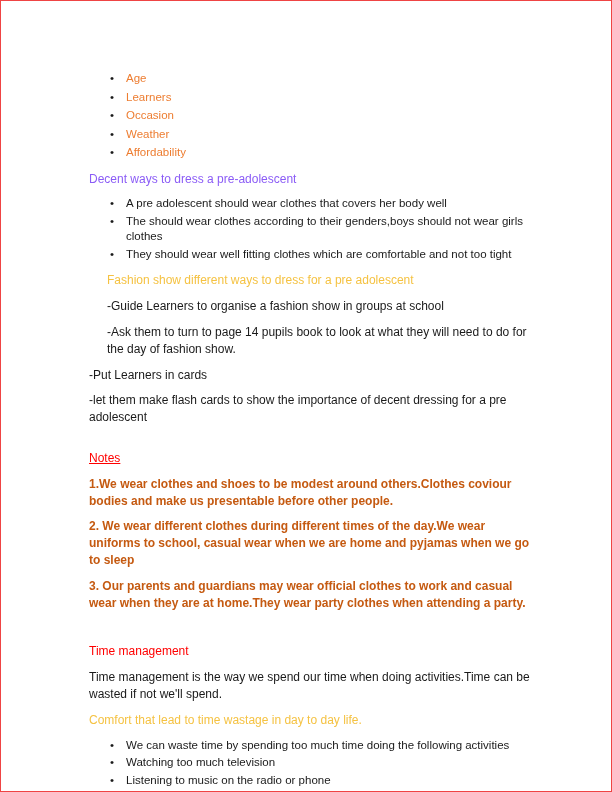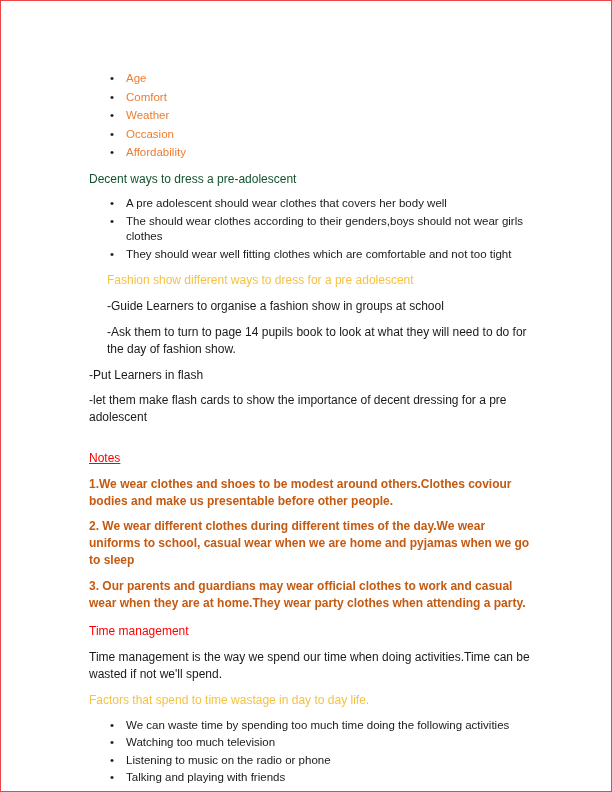--- a/index.html
+++ b/index.html
@@ -19,21 +19,21 @@
     overflow: hidden;
   }
   p, h2 {
     font-size: 12px;
     line-height: 1.4;
     font-weight: 400;
     color: #1a1a1a;
     margin: 0 0 9px 0;
   }
   h2 { font-size: 12px; }
-  .blue  { color: #14532d; }
+  .blue  { color: #8b5cf6; }
   .red   { color: #FF0000; }
   .gold  { color: #F5C242; }
   .brown { color: #C55A11; font-weight: bold; }
   .indent { margin-left: 18px; }
   .bullet-list {
     list-style: none;
     margin: 0 0 10px 21px;
   }
   .bullet-list li {
     position: relative;
@@ -46,68 +46,68 @@
   .bullet-list li::before {
     content: "\2022";
     position: absolute;
     left: 0;
     top: 0;
     color: #1a1a1a;
     font-size: 11.5px;
   }
   .bullet-list.orange li { color: #ED7D31; margin-bottom: 3px; }
   .gap-before-notes { margin-top: 24px; text-decoration: underline; }
-  .gap-before-time { margin-top: 12px; }
+  .gap-before-time { margin-top: 32px; }
   .wrap-block { margin-bottom: 9px; }
 </style>
 </head>
 <body>
 
 <div class="page">
 
   <ul class="bullet-list orange">
     <li>Age</li>
-    <li>Comfort</li>
+    <li>Learners</li>
+    <li>Occasion</li>
     <li>Weather</li>
-    <li>Occasion</li>
     <li>Affordability</li>
   </ul>
 
   <h2 class="blue">Decent ways to dress a pre-adolescent</h2>
 
   <ul class="bullet-list">
     <li>A pre adolescent should wear clothes that covers her body well</li>
     <li>The should wear clothes according to their genders,boys should not wear girls clothes</li>
     <li>They should wear well fitting clothes which are comfortable and not too tight</li>
   </ul>
 
   <p class="gold indent">Fashion show different ways to dress for a pre adolescent</p>
 
   <p class="indent">-Guide Learners to organise a fashion show in groups at school</p>
 
   <p class="indent wrap-block">-Ask them to turn to page 14 pupils book to look at what they will need to do for the day of fashion show.</p>
 
 
-  <p>-Put Learners in flash</p>
+  <p>-Put Learners in cards</p>
 
   <p>-let them make flash cards to show the importance of decent dressing for a pre adolescent</p>
 
   <h2 class="red gap-before-notes">Notes</h2>
 
   <p class="brown">1.We wear clothes and shoes to be modest around others.Clothes coviour bodies and make us presentable before other people.</p>
 
   <p class="brown">2. We wear different clothes during different times of the day.We wear uniforms to school, casual wear when we are home and pyjamas when we go to sleep</p>
 
   <p class="brown">3. Our parents and guardians may wear official clothes to work and casual wear when they are at home.They wear party clothes when attending a party.</p>
 
   <h2 class="red gap-before-time">Time management</h2>
 
   <p>Time management is the way we spend our time when doing activities.Time can be wasted if not we'll spend.</p>
 
-  <p class="gold">Factors that spend to time wastage in day to day life.</p>
+  <p class="gold">Comfort that lead to time wastage in day to day life.</p>
 
   <ul class="bullet-list">
     <li>We can waste time by spending too much time doing the following activities</li>
     <li>Watching too much television</li>
     <li>Listening to music on the radio or phone</li>
     <li>Talking and playing with friends</li>
   </ul>
 
 </div>
 

